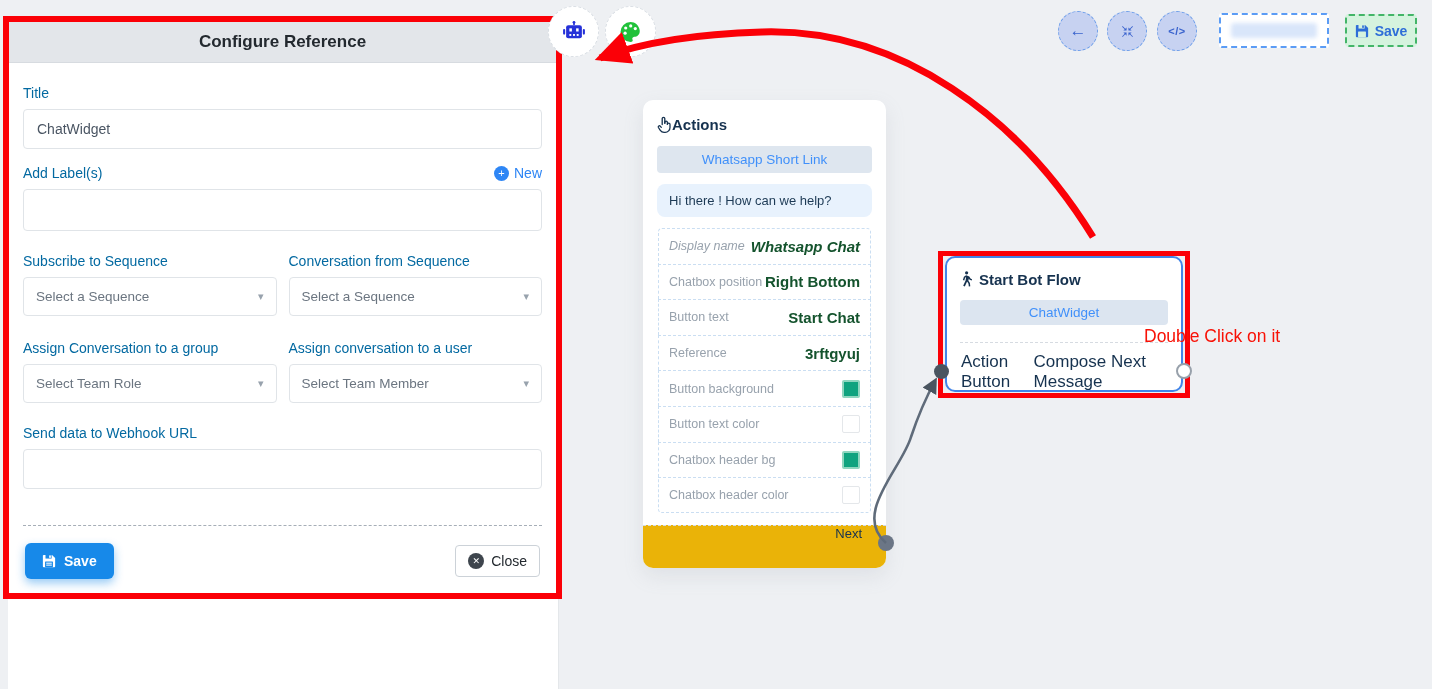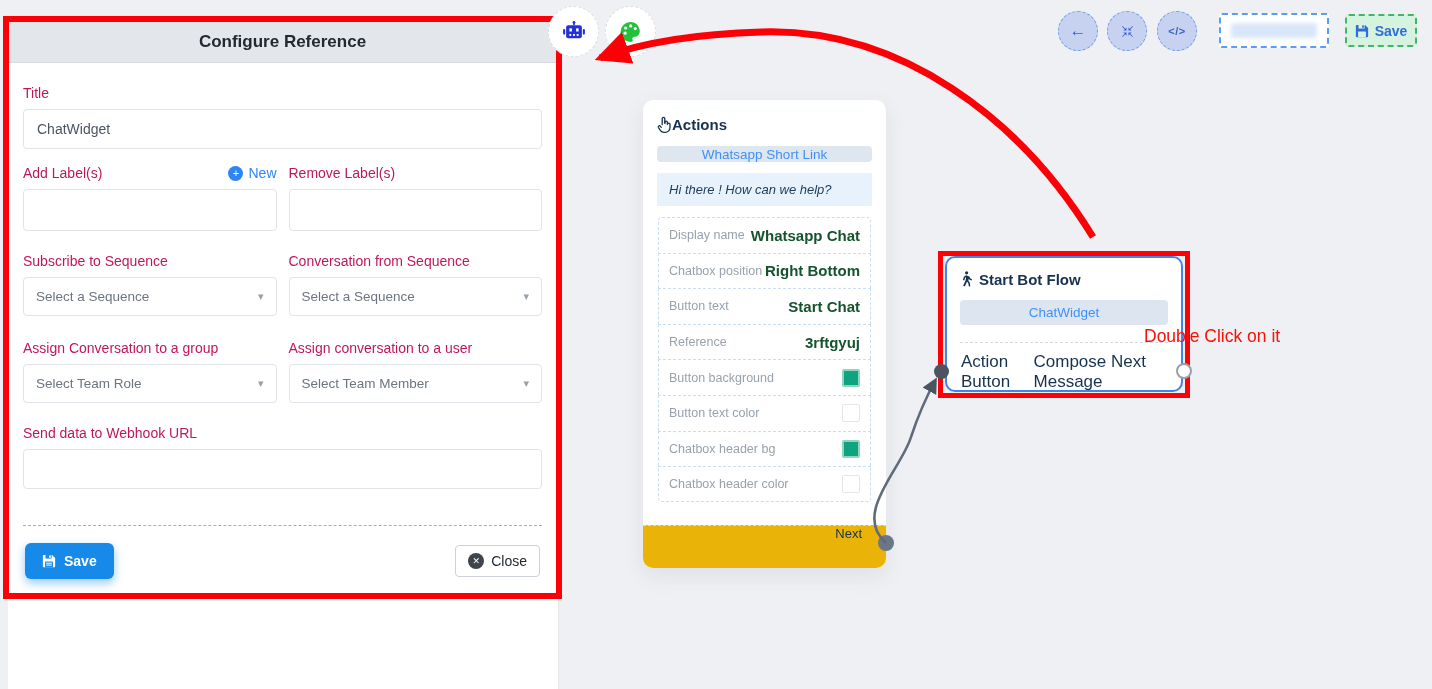--- a/index.html
+++ b/index.html
@@ -11,21 +11,21 @@
   .panel-ext{position:absolute;left:8px;top:570px;width:551px;height:119px;background:#fff;
              border-right:1px solid #e4e7ea;}
 
   
   .modal{position:absolute;left:3px;top:16px;width:559px;height:583px;background:#fff;
          border:6px solid #fb0007;}
   .modal-header{height:41px;background:#e3e6ea;border-bottom:1px solid #d7dbe0;
                 display:flex;align-items:center;justify-content:center;
                 font-weight:bold;font-size:17px;color:#23292f;}
   .modal-body{padding:22px 14px 0;}
-  .fld-label{font-size:14px;color:#be185d;margin:0 0 8px;}
+  .fld-label{font-size:14px;color:#0369a1;margin:0 0 8px;}
   .lbl-row{display:flex;justify-content:space-between;align-items:center;margin:0 0 8px;}
   .lbl-row .fld-label{margin:0;}
   .new-link{display:flex;align-items:center;gap:5px;color:#2e86f5;font-size:14px;cursor:pointer;}
   .plus-circle{width:15px;height:15px;border-radius:50%;background:#2e86f5;color:#fff;
                display:flex;align-items:center;justify-content:center;font-size:11px;line-height:1;}
   .text-input{height:40px;border:1px solid #e0e4e8;border-radius:4px;background:#fff;
               display:flex;align-items:center;padding:0 13px;font-size:14px;color:#4a5563;}
   .tag-input{height:42px;border:1px solid #e0e4e8;border-radius:4px;background:#fff;}
   .grid2{display:flex;gap:12px;}
   .grid2>.col{flex:1;min-width:0;}
@@ -46,27 +46,27 @@
 
   
   .tool-circle{position:absolute;top:6px;width:51px;height:51px;border-radius:50%;background:#fff;
                border:1px dashed #d9dee4;display:flex;align-items:center;justify-content:center;cursor:pointer;}
 
   
   .card{position:absolute;left:643px;top:100px;width:243px;height:468px;background:#fff;
         border-radius:10px;box-shadow:0 8px 20px rgba(140,152,164,.16);}
   .card-inner{padding:16px 14px 0;}
   .card-title{display:flex;align-items:center;font-weight:bold;font-size:15px;color:#16324f;}
-  .wa-btn{margin-top:13px;height:16px;background:#dee6ef;border-radius:4px;display:flex;
+  .wa-btn{margin-top:13px;height:27px;background:#dee6ef;border-radius:4px;display:flex;
           align-items:center;justify-content:center;color:#4090fa;font-size:13.5px;cursor:pointer;}
-  .msg{margin-top:11px;background:#e8f2fd;border-radius:0;padding:9px 12px;font-size:13px;color:#1d3a55;font-style:italic;}
+  .msg{margin-top:11px;background:#e8f2fd;border-radius:8px;padding:9px 12px;font-size:13px;color:#1d3a55;}
   .rows{margin-top:10px;border:1px solid transparent;}
   .crow{height:35.6px;display:flex;align-items:center;justify-content:space-between;padding:0 10px;
         border:1px dashed #cadef2;border-bottom:none;}
-  .crow:first-child{border-radius:4px 4px 0 0;}
+  .crow:first-child{border-radius:4px 4px 0 0;font-style:italic;}
   .crow:last-child{border-bottom:1px dashed #cadef2;border-radius:0 0 4px 4px;}
   .crow-label{font-size:12.5px;color:#98a2ad;}
   .crow-value{font-size:15px;font-weight:bold;color:#14532d;}
   .swatch{width:18px;height:18px;border-radius:2px;}
   .swatch.green{border:2px solid #8fd6bf;}
   .swatch.white{border:1px solid #e4e7ea;}
   .card-footer{position:absolute;left:0;right:0;bottom:0;height:43px;background:#eab308;
                border-top:1px dashed #d5dbe2;border-radius:0 0 10px 10px;display:flex;
                justify-content:flex-end;padding-right:24px;font-size:13px;color:#16324f;}
   .next-dot{position:absolute;left:878px;top:535px;width:16px;height:16px;border-radius:50%;
@@ -122,26 +122,20 @@
       </div>
 
       <div class="grid2 mt16">
         <div class="col">
           <div class="lbl-row">
             <span class="fld-label">Add Label(s)</span>
             <span class="new-link">
               <span class="plus-circle">+</span>
               <span>New</span>
             </span>
-          </div>
-          <div class="tag-input"></div>
-        </div>
-        <div class="col">
-          <div class="lbl-row">
-            <span class="fld-label">Remove Label(s)</span>
           </div>
           <div class="tag-input"></div>
         </div>
       </div>
 
       <div class="grid2 mt22">
         <div class="col">
           <div class="fld-label">Subscribe to Sequence</div>
           <div class="select">
             <span>Select a Sequence</span>

